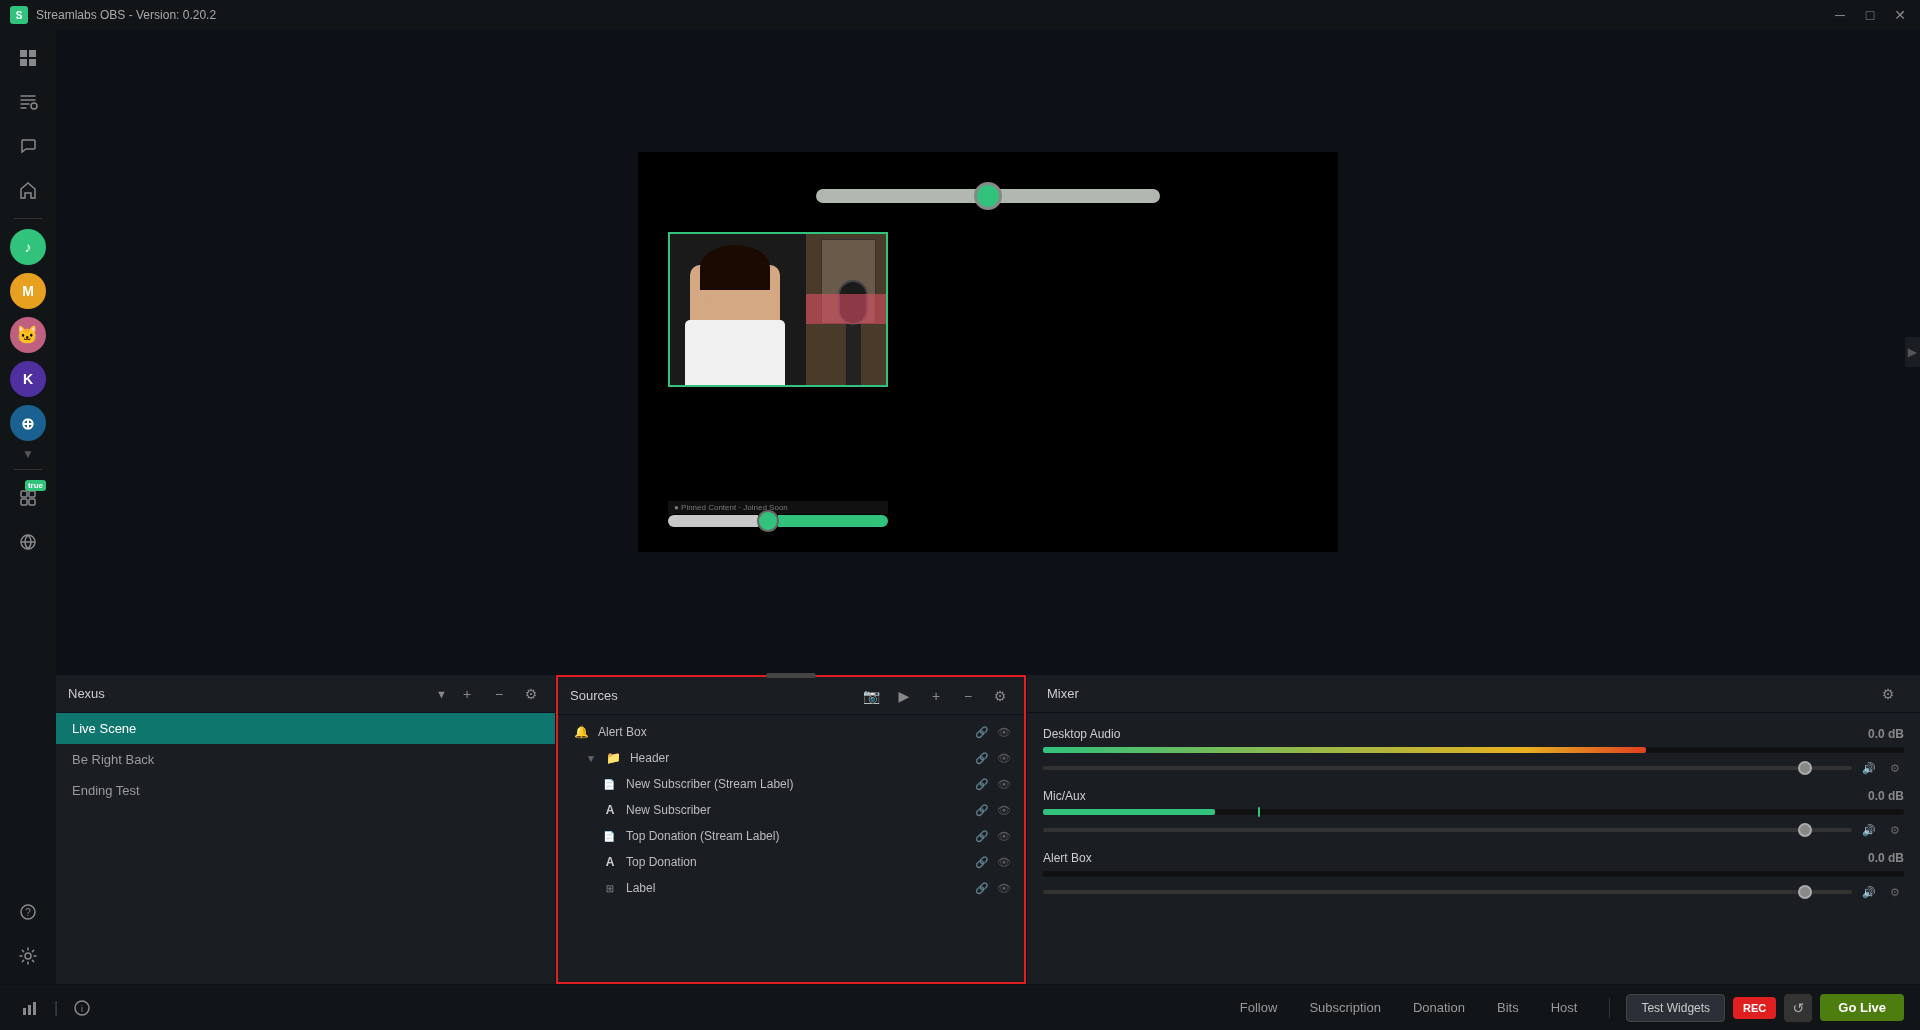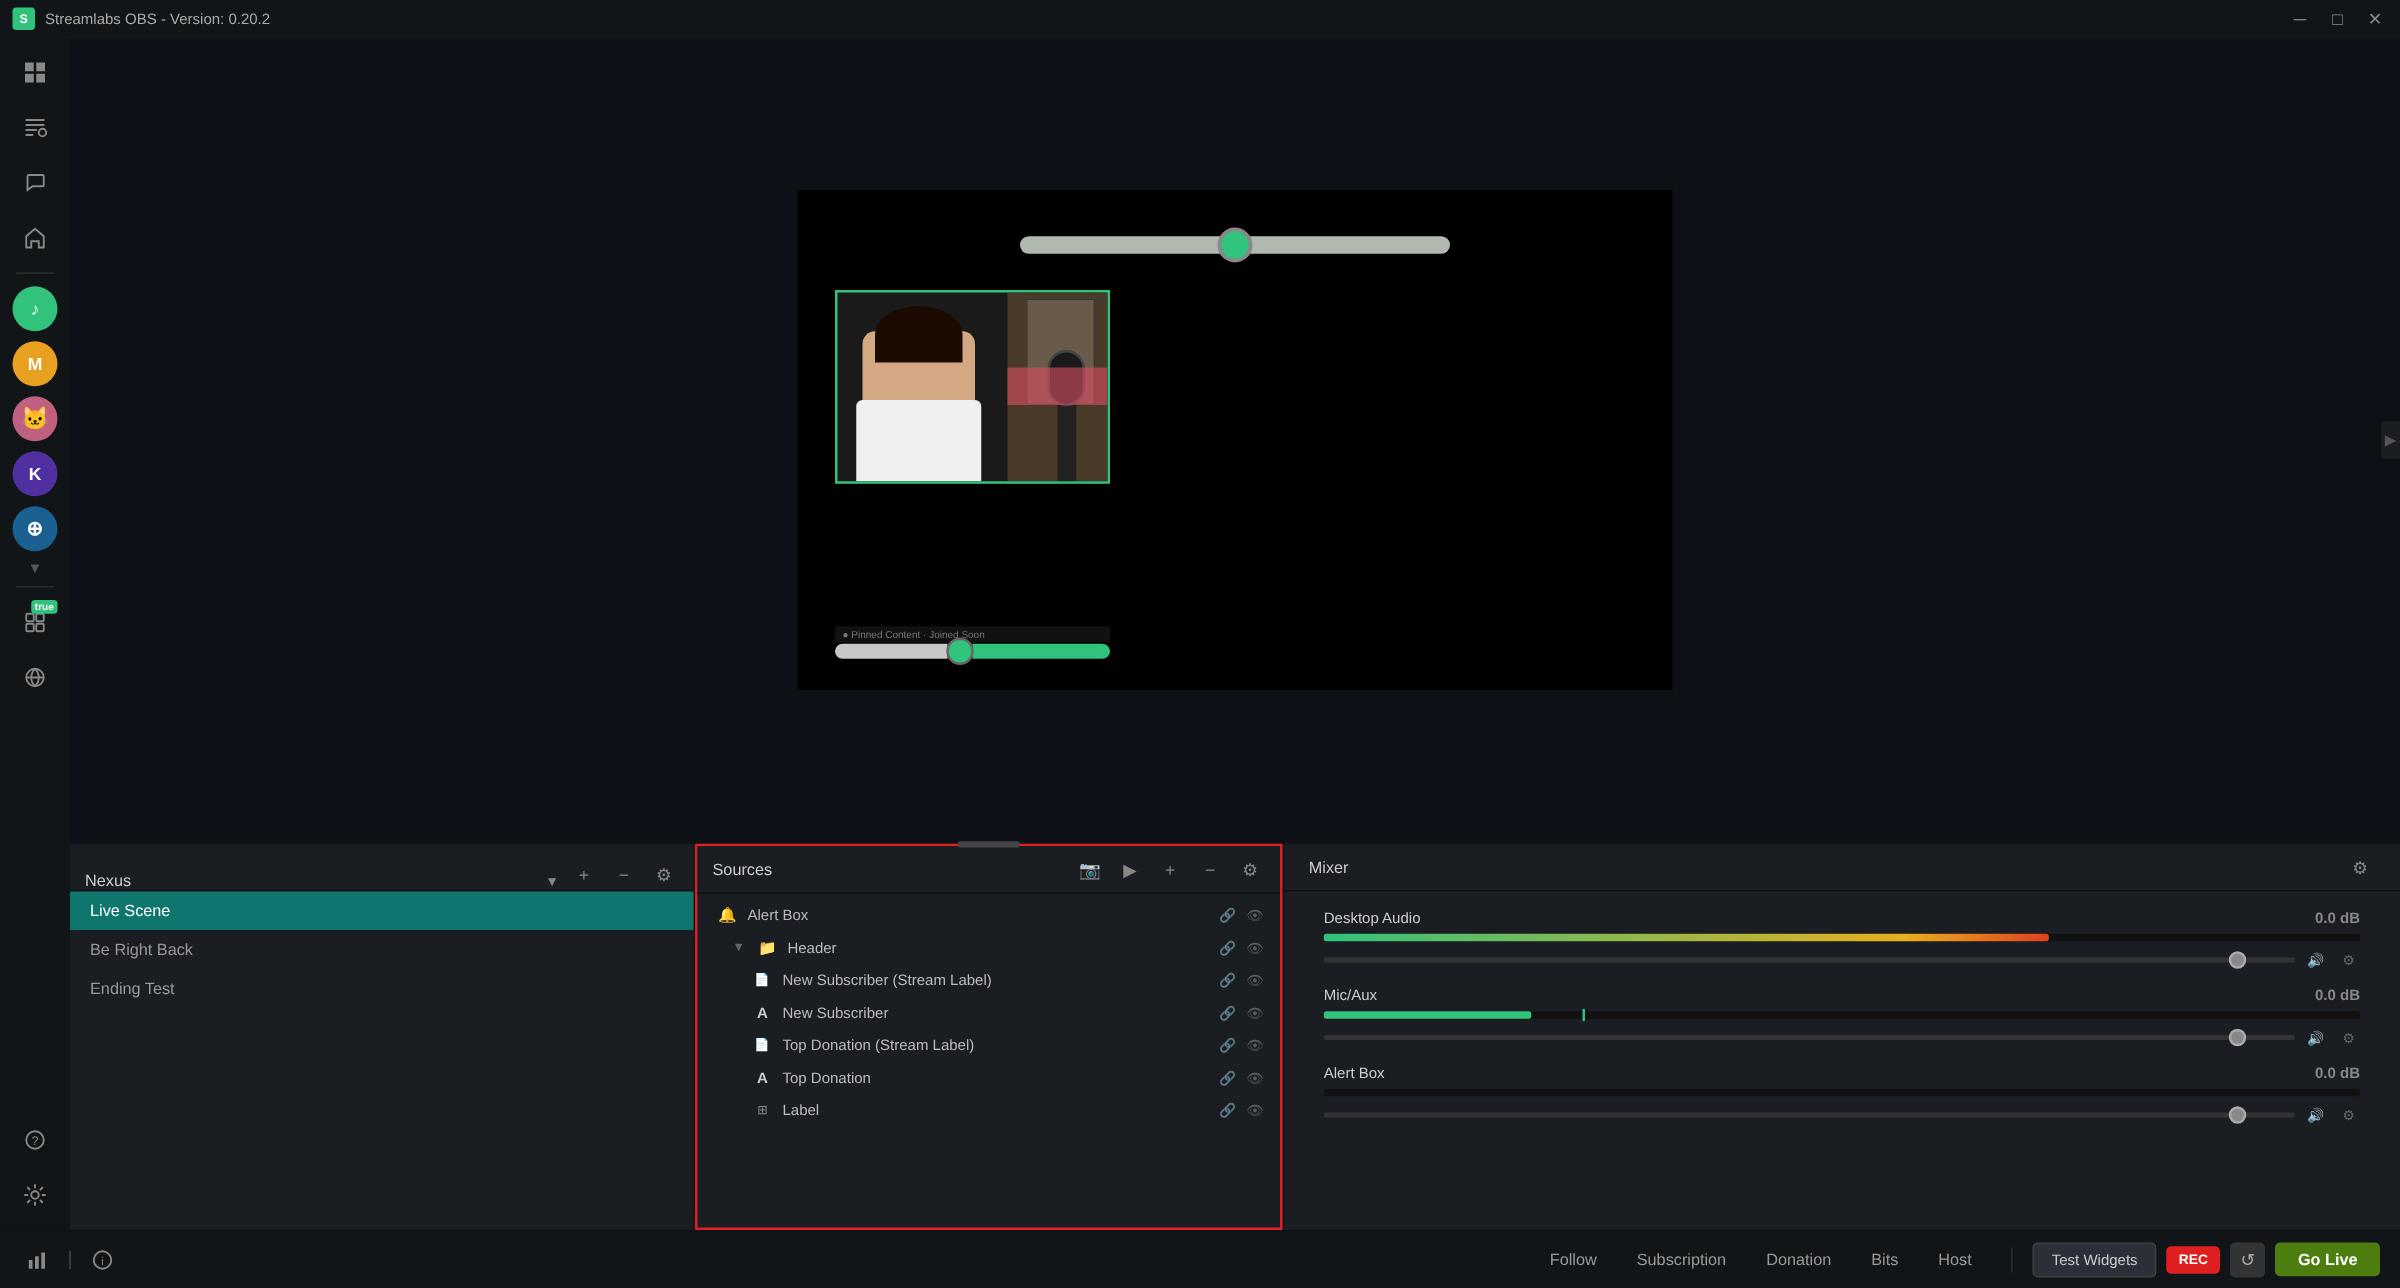--- a/index.html
+++ b/index.html
@@ -166,21 +166,21 @@
       width: 500px;
       display: flex;
       flex-direction: column;
       border-right: 1px solid #0d1117;
       flex-shrink: 0;
     }
     .panel-header {
       height: 38px;
       background: #1a1e23;
       display: flex;
-      align-items: flex-end;
+      align-items: center;
       padding: 0 12px;
       border-bottom: 1px solid #0d1117;
       gap: 8px;
     }
     .panel-title {
       font-size: 13px;
       color: #ccc;
       flex: 1;
     }
     .panel-dropdown {
@@ -312,21 +312,21 @@
       gap: 8px;
     }
     .mixer-title {
       font-size: 13px;
       color: #ccc;
       flex: 1;
     }
     .mixer-list {
       flex: 1;
       overflow-y: auto;
-      padding: 8px 16px;
+      padding: 8px 0;
     }
     .mixer-item {
       padding: 6px 16px;
       display: flex;
       flex-direction: column;
       gap: 4px;
     }
     .mixer-item-header {
       display: flex;
       align-items: center;

